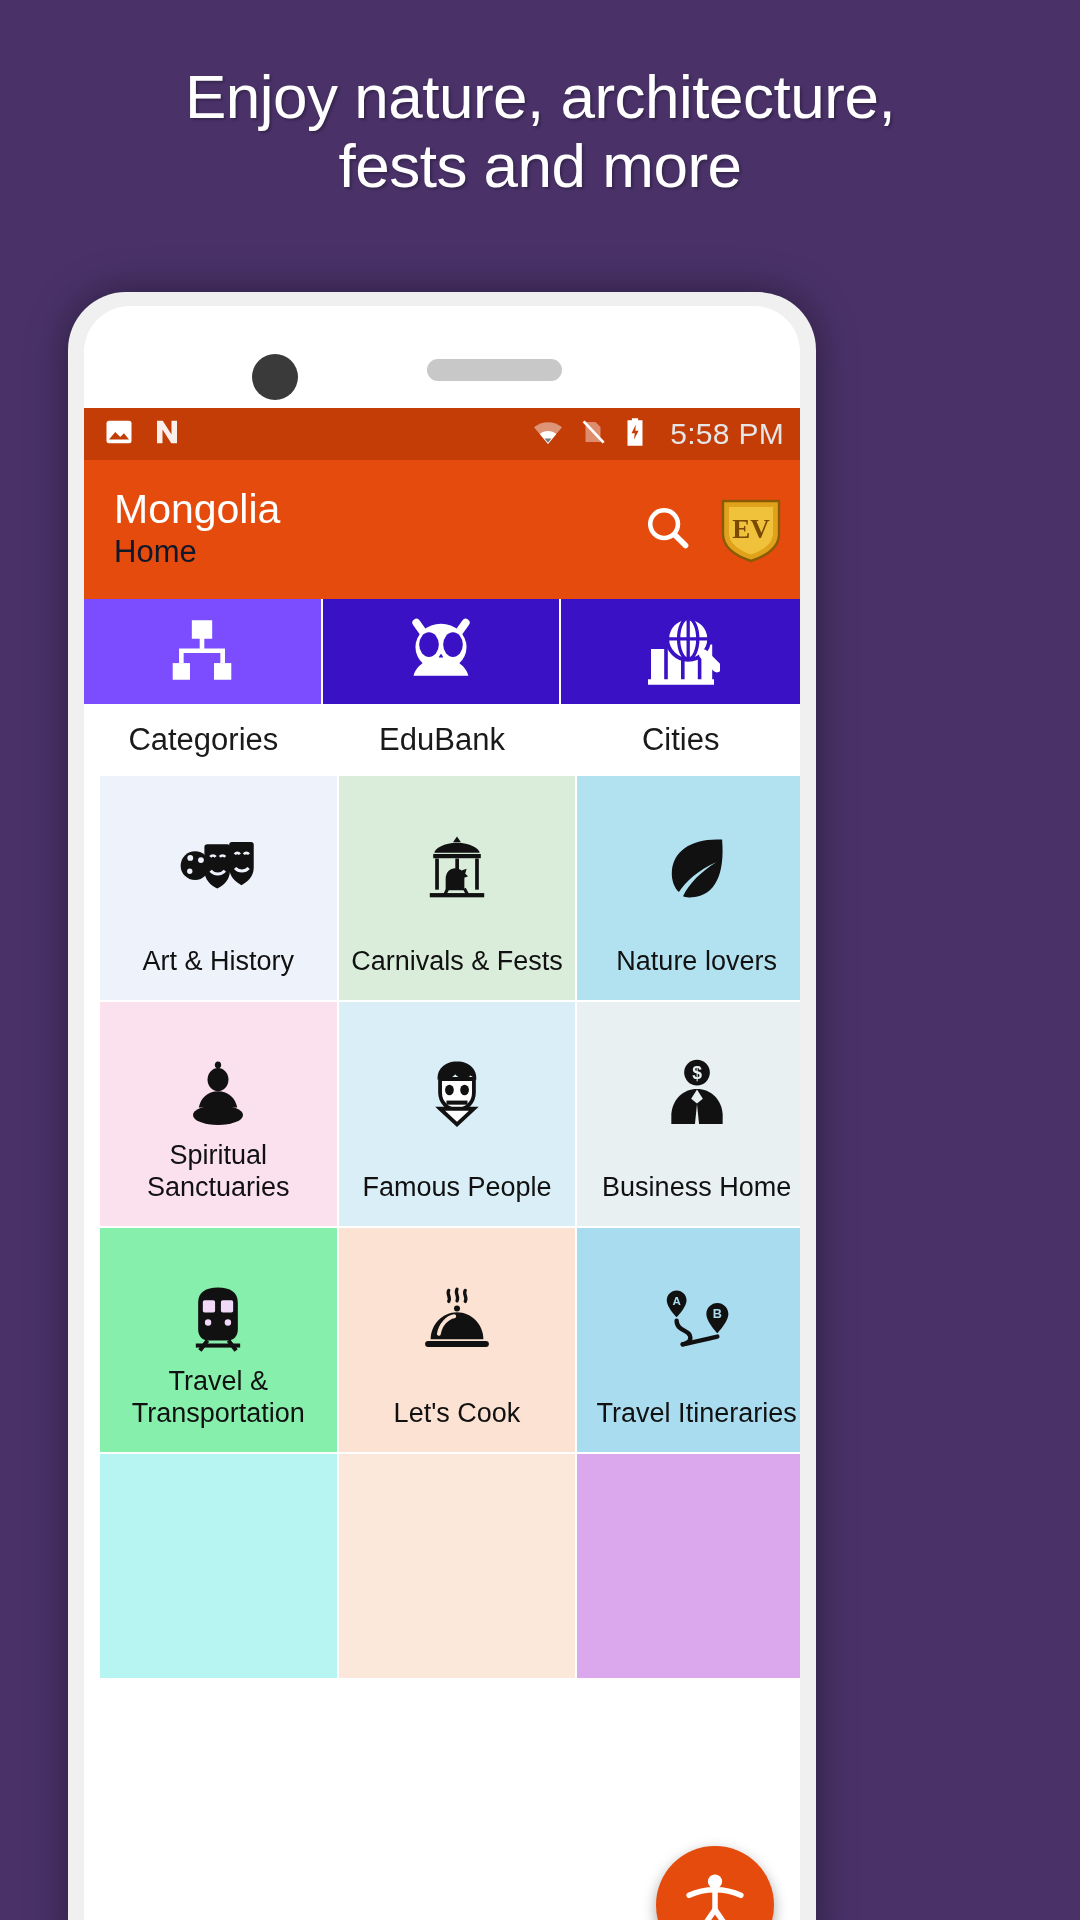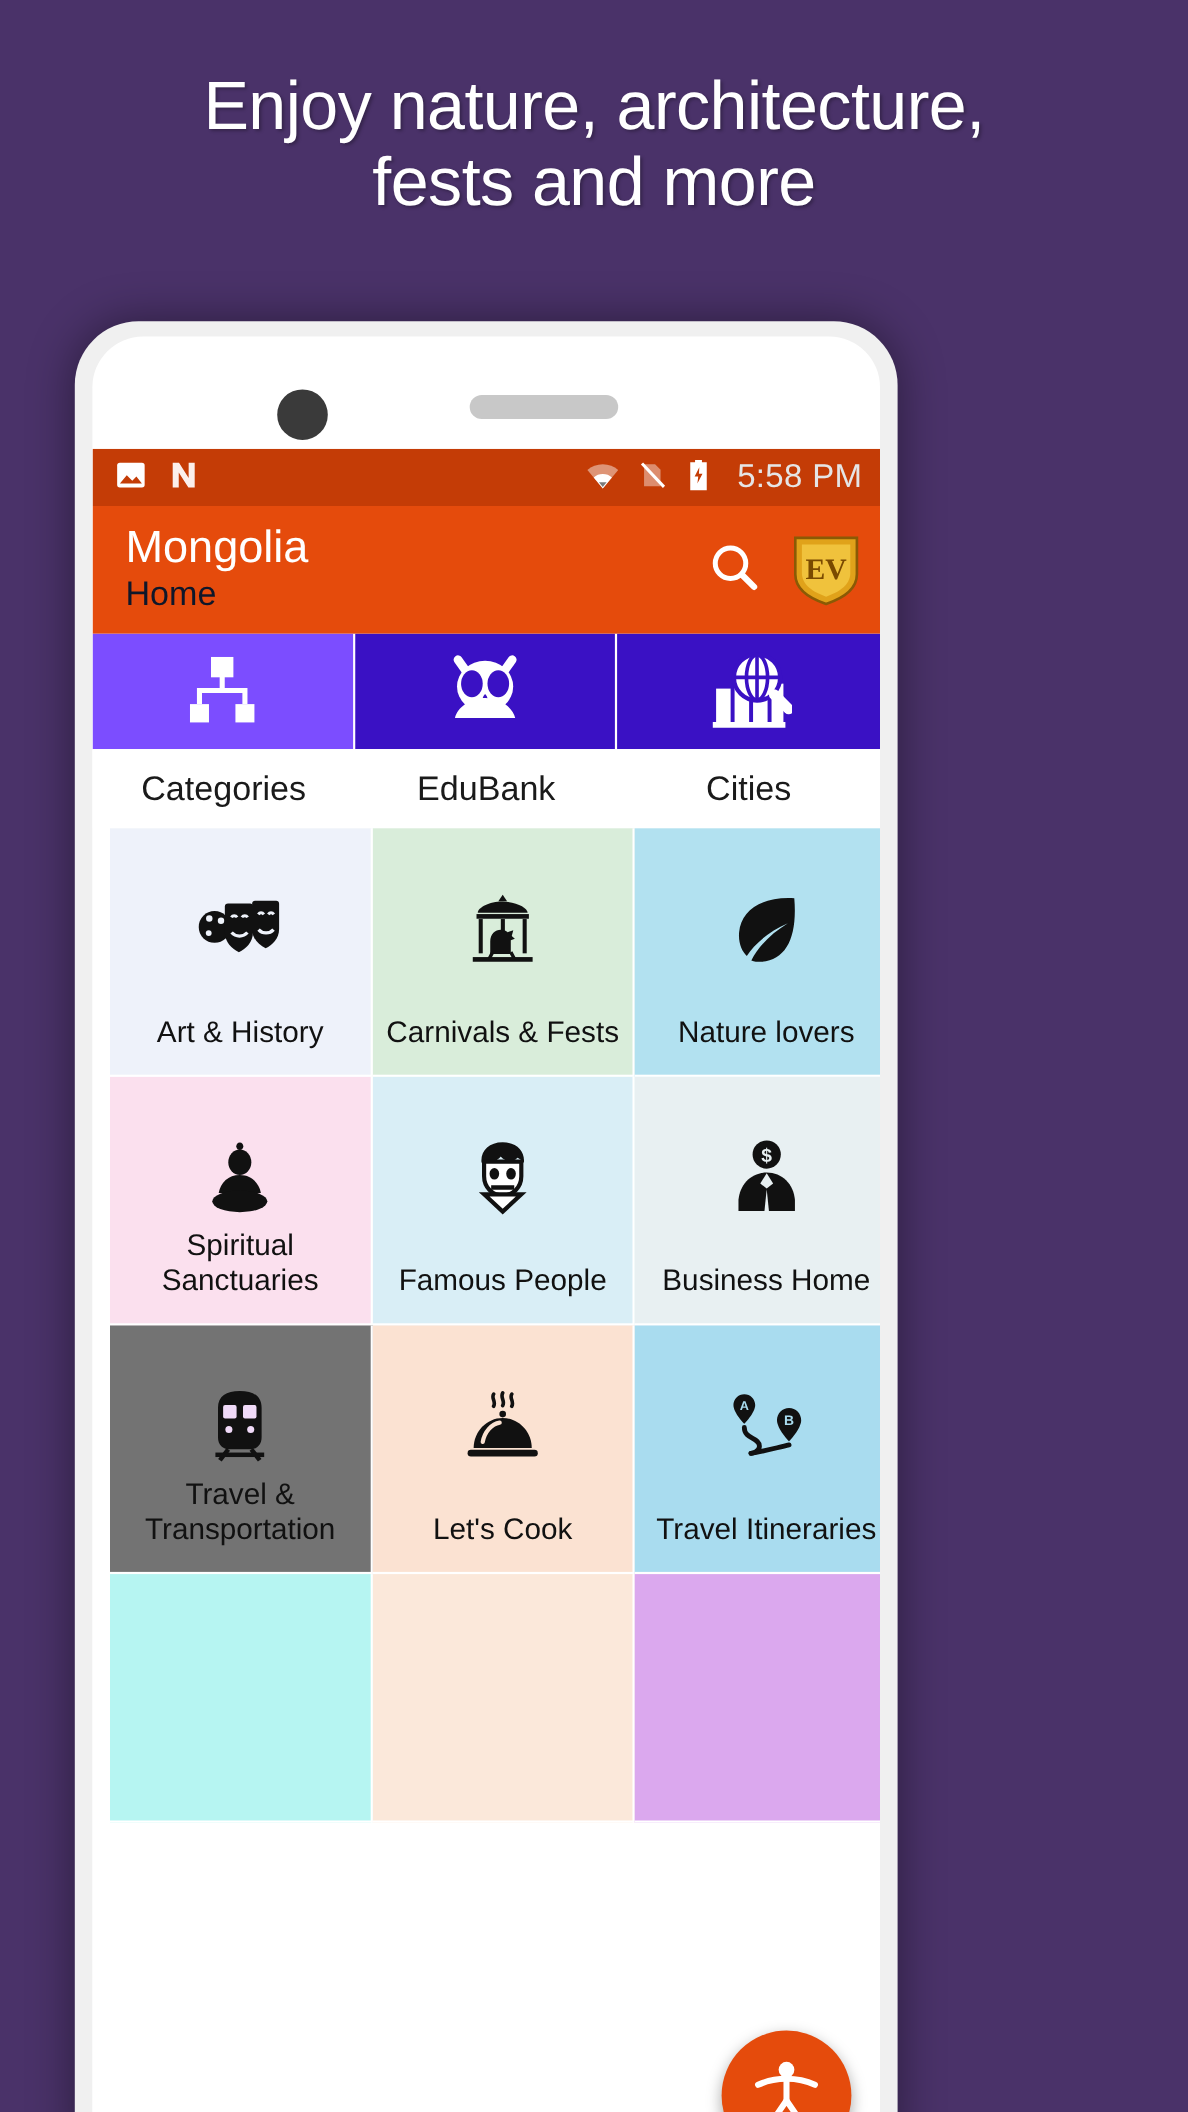--- a/index.html
+++ b/index.html
@@ -97,21 +97,21 @@
     color: #e5e5e5;
   }
   #sb-left { display: flex; align-items: center; gap: 18px; }
   #sb-right { margin-left: auto; display: flex; align-items: center; gap: 14px; }
   #sb-time { font-size: 30px; font-weight: 500; letter-spacing: 0.3px; margin-left: 8px; }
   .sb-ico { display: block; }
 
   
   #appbar {
     position: relative;
-    height: 116px;
+    height: 139px;
     background: #e54b0c;
     display: flex;
     align-items: center;
     padding: 0 18px 0 30px;
     box-sizing: border-box;
   }
   #titles { display: flex; flex-direction: column; justify-content: center; }
   #app-title { color: #ffffff; font-size: 41px; line-height: 1.05; font-weight: 400; }
   #app-sub { color: #0f172a; font-size: 31px; line-height: 1.25; font-weight: 400; margin-top: 2px; }
   #appbar-actions { margin-left: auto; display: flex; align-items: center; gap: 26px; }
@@ -389,21 +389,21 @@
                 <circle cx="12" cy="5" r="4.4" fill="#111"></circle>
                 <text x="12" y="7.2" text-anchor="middle" font-family="Liberation Sans, sans-serif" font-size="6" font-weight="bold" fill="#e8f0f2">$</text>
                 <path d="M12 10.6c4.8 0 8.4 3.6 8.8 8.6v3.4H3.2v-3.4c.4-5 4-8.6 8.8-8.6z" fill="#111"></path>
                 <path d="M12 10.8l-2 3.2 2 1.6 2-1.6z" fill="#e8f0f2"></path>
                 <path d="M12 15.8l-.7 6.8h1.4z" fill="#e8f0f2"></path>
               </svg>
             </div>
             <div class="cell-label">Business Home</div>
           </div>
 
-          <div class="cell" style="background:#737373">
+          <div class="cell" style="background:#86efac">
             <div class="cell-ico">
               <svg width="66" height="70" viewBox="0 0 22 24">
                 <path d="M11 1.2c4.2 0 6.8 1.6 6.8 5.2v9.2c0 2.4-1.6 3.8-3.6 3.8H7.8c-2 0-3.6-1.4-3.6-3.8V6.4C4.2 2.8 6.8 1.2 11 1.2z" fill="#111"></path>
                 <rect x="5.8" y="5.6" width="4.2" height="4.2" rx="0.6" fill="#f0daf8"></rect>
                 <rect x="12" y="5.6" width="4.2" height="4.2" rx="0.6" fill="#f0daf8"></rect>
                 <circle cx="7.6" cy="13.2" r="1.1" fill="#f0daf8"></circle>
                 <circle cx="14.4" cy="13.2" r="1.1" fill="#f0daf8"></circle>
                 <path d="M7.4 19.4l-2.6 3.4M14.6 19.4l2.6 3.4" stroke="#111" stroke-width="1.4"></path>
                 <rect x="3.4" y="20.4" width="15.2" height="1.4" fill="#111"></rect>
               </svg>

